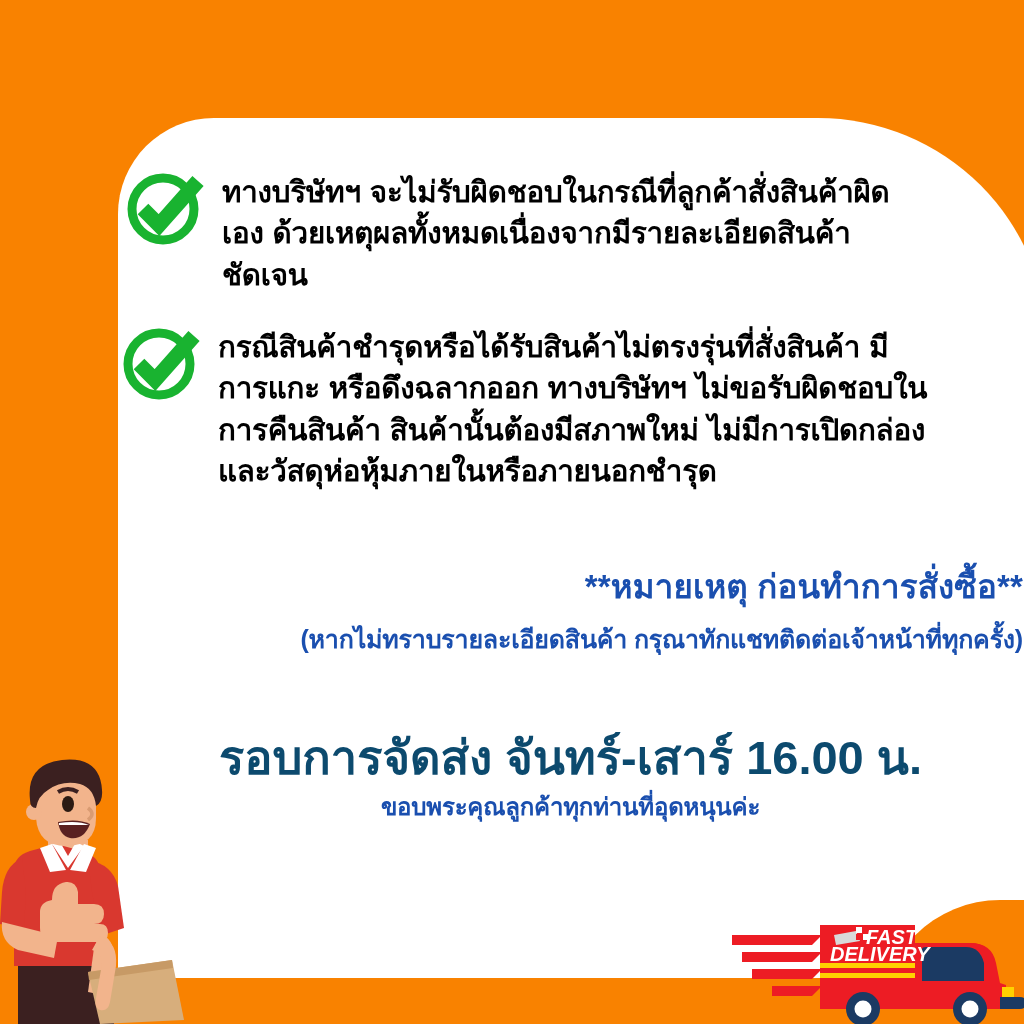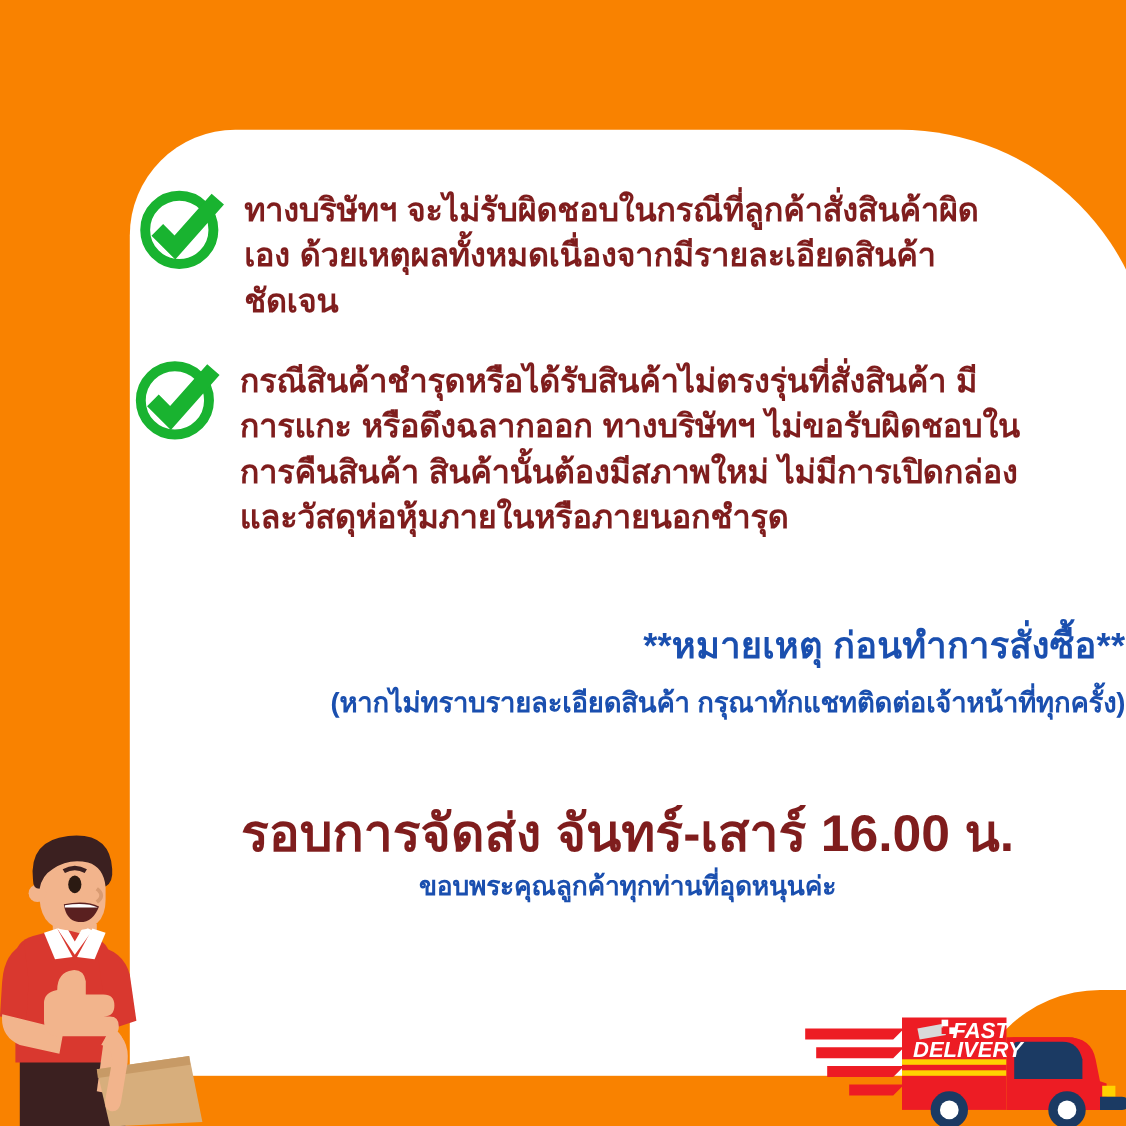--- a/index.html
+++ b/index.html
@@ -75,21 +75,21 @@
     flex:0 0 auto;
     width:78px; height:78px;
     margin-top:2px;
   }
   .check-icon svg{ display:block; }
 
   .bullet-text{
     font-size:29.5px;
     font-weight:700;
     line-height:1.40;
-    color:#7f1d1d;
+    color:#000000;
     letter-spacing:-0.2px;
     padding-top:5px;
     word-spacing:1px;
   }
 
   
   .note-block{
     position:absolute;
     left:0; top:448px;
     width:905px;
@@ -113,21 +113,21 @@
   
   .delivery-block{
     position:absolute;
     left:0; top:612px;
     width:905px;
     text-align:center;
   }
   .delivery-main{
     font-size:47px;
     font-weight:700;
-    color:#7f1d1d;
+    color:#0c4a6e;
     line-height:1.2;
     letter-spacing:0px;
   }
   .delivery-thanks{
     font-size:24px;
     font-weight:700;
     color:#1A4FAF;
     margin-top:6px;
     line-height:1.25;
     letter-spacing:-0.2px;

